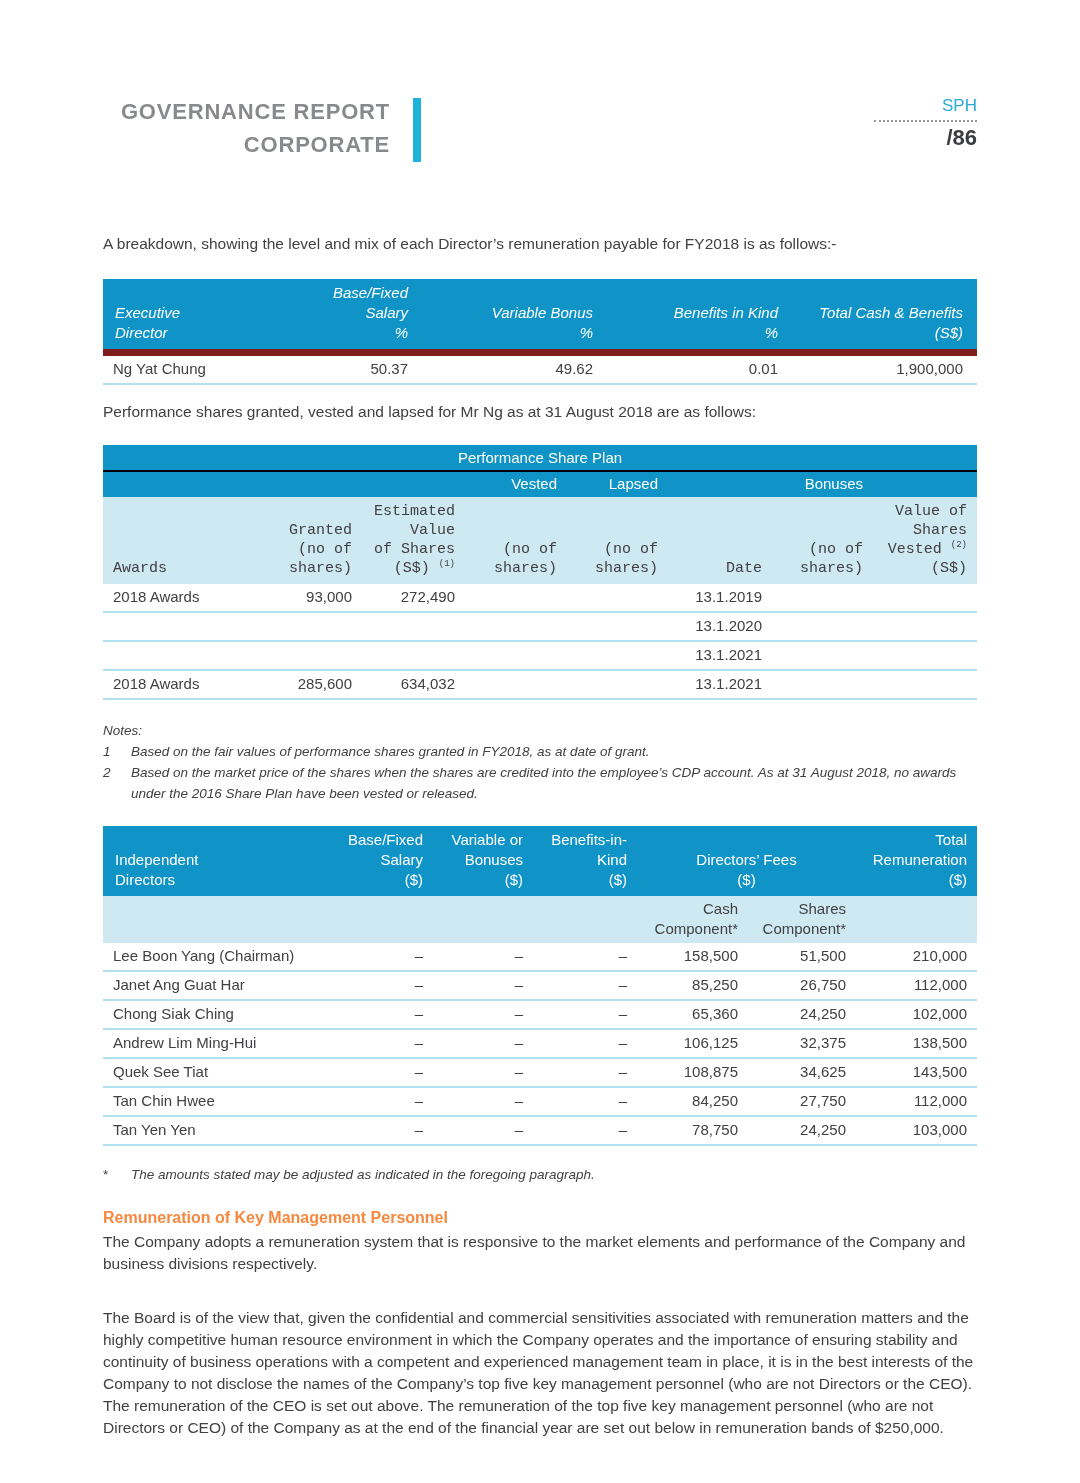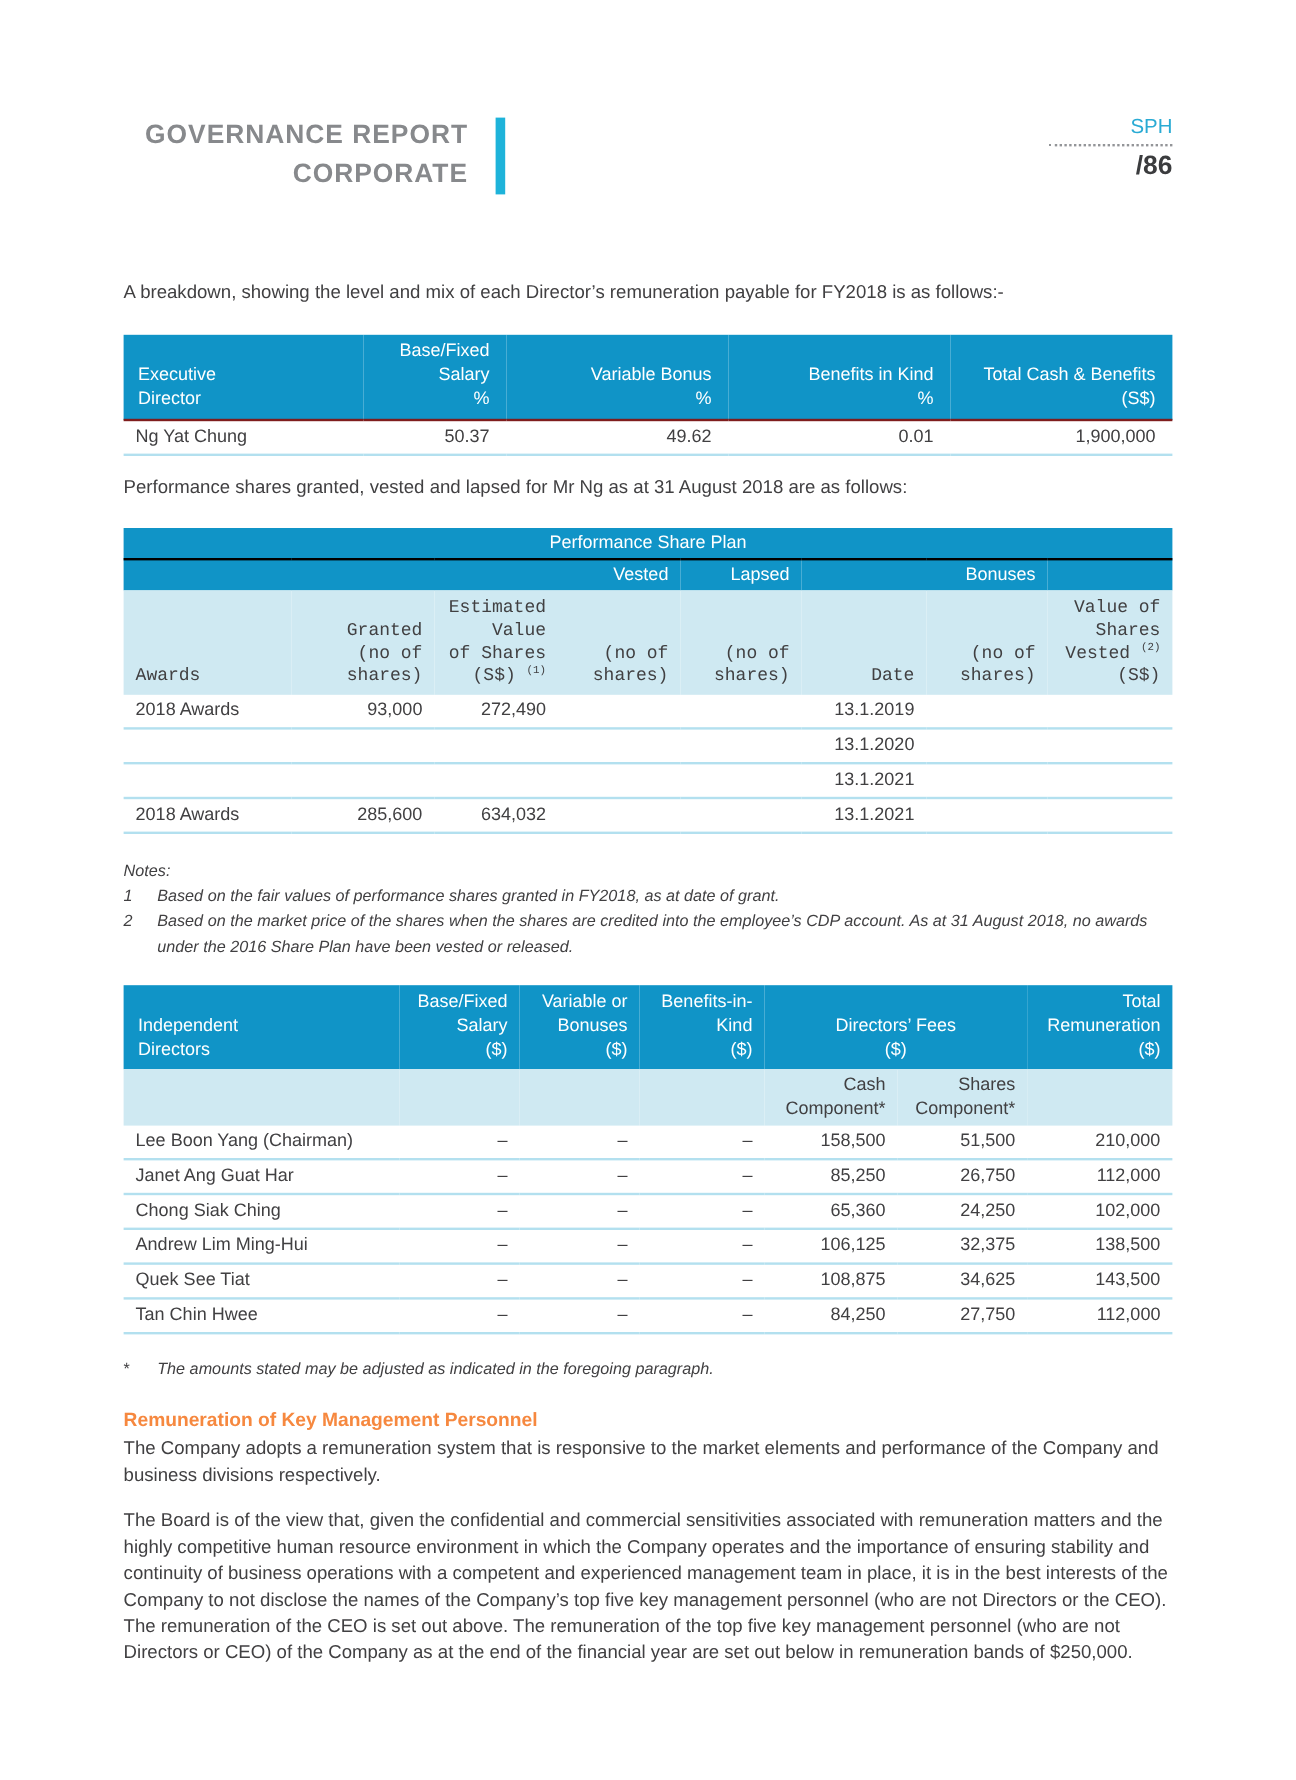--- a/index.html
+++ b/index.html
@@ -45,21 +45,21 @@
   .lightblue th.lft { text-align: left; padding-left: 10px; padding-right: 0; }
   tbody td {
     border-bottom: 2px solid #b3e0ef; text-align: right;
     padding: 2px 10px 3px 0; line-height: 22px;
   }
   tbody td.lft { text-align: left; padding-left: 10px; padding-right: 0; }
   sup { font-size: 9px; vertical-align: super; line-height: 0; }
 
   
   .tbl-exec { margin-top: 24px; }
-  .tbl-exec .blue th { border-bottom: 2px solid #7f1d1d; padding-right: 14px; }
+  .tbl-exec .blue th { border-bottom: 7px solid #7f1d1d; padding-right: 14px; font-style: italic; }
   .tbl-exec tbody td { padding-right: 14px; }
 
   
   .tbl-psp { margin-top: 22px; }
   .tbl-psp .title-row th {
     background: #1094c7; color: #fff; text-align: center; line-height: 20px;
     padding: 3px 0 2px; border-bottom: 2px solid #000000;
   }
   .tbl-psp .group-row th {
     background: #1094c7; color: #fff; text-align: right; line-height: 20px; padding: 2px 10px 3px 0;
@@ -78,21 +78,21 @@
   .notes { margin-top: 20px; font-style: italic; font-size: 13.5px; line-height: 21px; }
   .note-item { display: flex; }
   .note-num { width: 28px; flex: none; }
   .note-text { flex: 1; }
   .footnote { margin-top: 18px; display: flex; font-style: italic; font-size: 13.5px; line-height: 21px; }
   .fn-sym { width: 28px; flex: none; font-style: normal; }
 
   
   .orange-heading { margin-top: 22px; color: #f6883f; font-weight: bold; font-size: 16px; line-height: 22px; }
   .km-para1 { margin-top: 2px; }
-  .km-para2 { margin-top: 16px; }
+  .km-para2 { margin-top: 32px; }
 </style>
 </head>
 <body>
 
 <div class="page">
   <div class="content">
 
     <header class="doc-header">
       <div class="title-wrap">
         <div class="title-block">
@@ -334,20 +334,29 @@
         </tr>
         <tr>
           <td class="lft">Tan Chin Hwee</td>
           <td>–</td>
           <td>–</td>
           <td>–</td>
           <td>84,250</td>
           <td>27,750</td>
           <td>112,000</td>
         </tr>
+        <tr>
+          <td class="lft">Tan Yen Yen</td>
+          <td>–</td>
+          <td>–</td>
+          <td>–</td>
+          <td>78,750</td>
+          <td>24,250</td>
+          <td>103,000</td>
+        </tr>
       </tbody>
     </table>
 
     <div class="footnote">
       <span class="fn-sym">*</span>
       <span>The amounts stated may be adjusted as indicated in the foregoing paragraph.</span>
     </div>
 
     <h3 class="orange-heading">Remuneration of Key Management Personnel</h3>
     <p class="body-text km-para1">The Company adopts a remuneration system that is responsive to the market elements and performance of the Company and business divisions respectively.</p>

